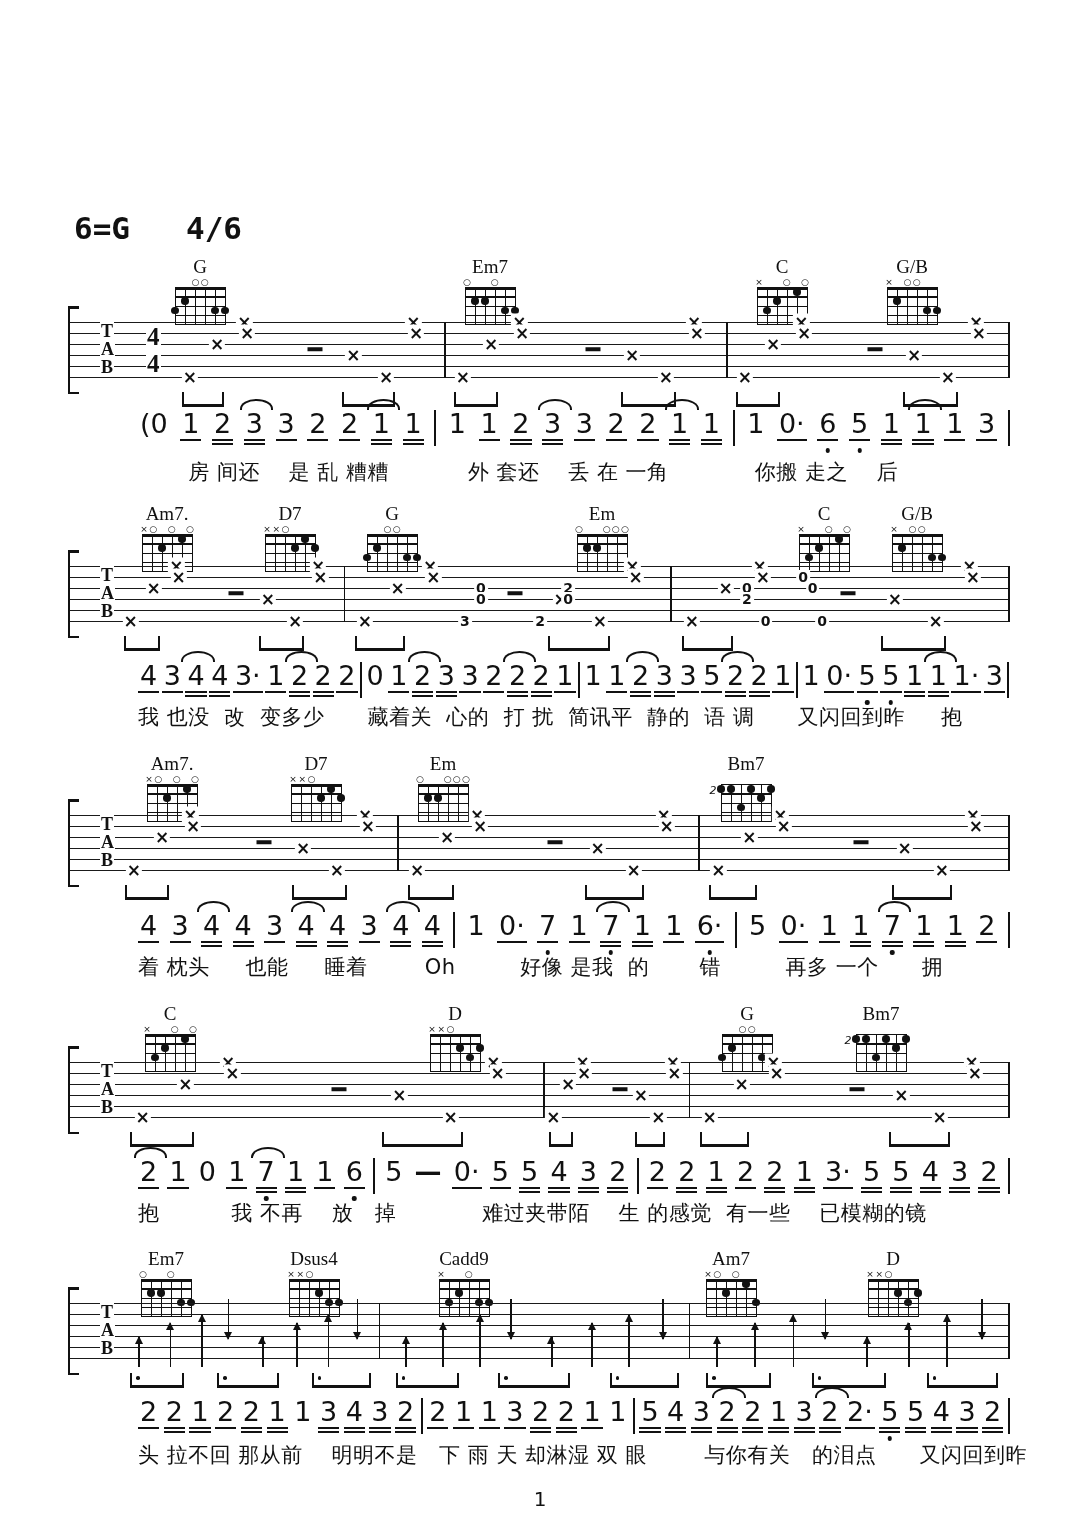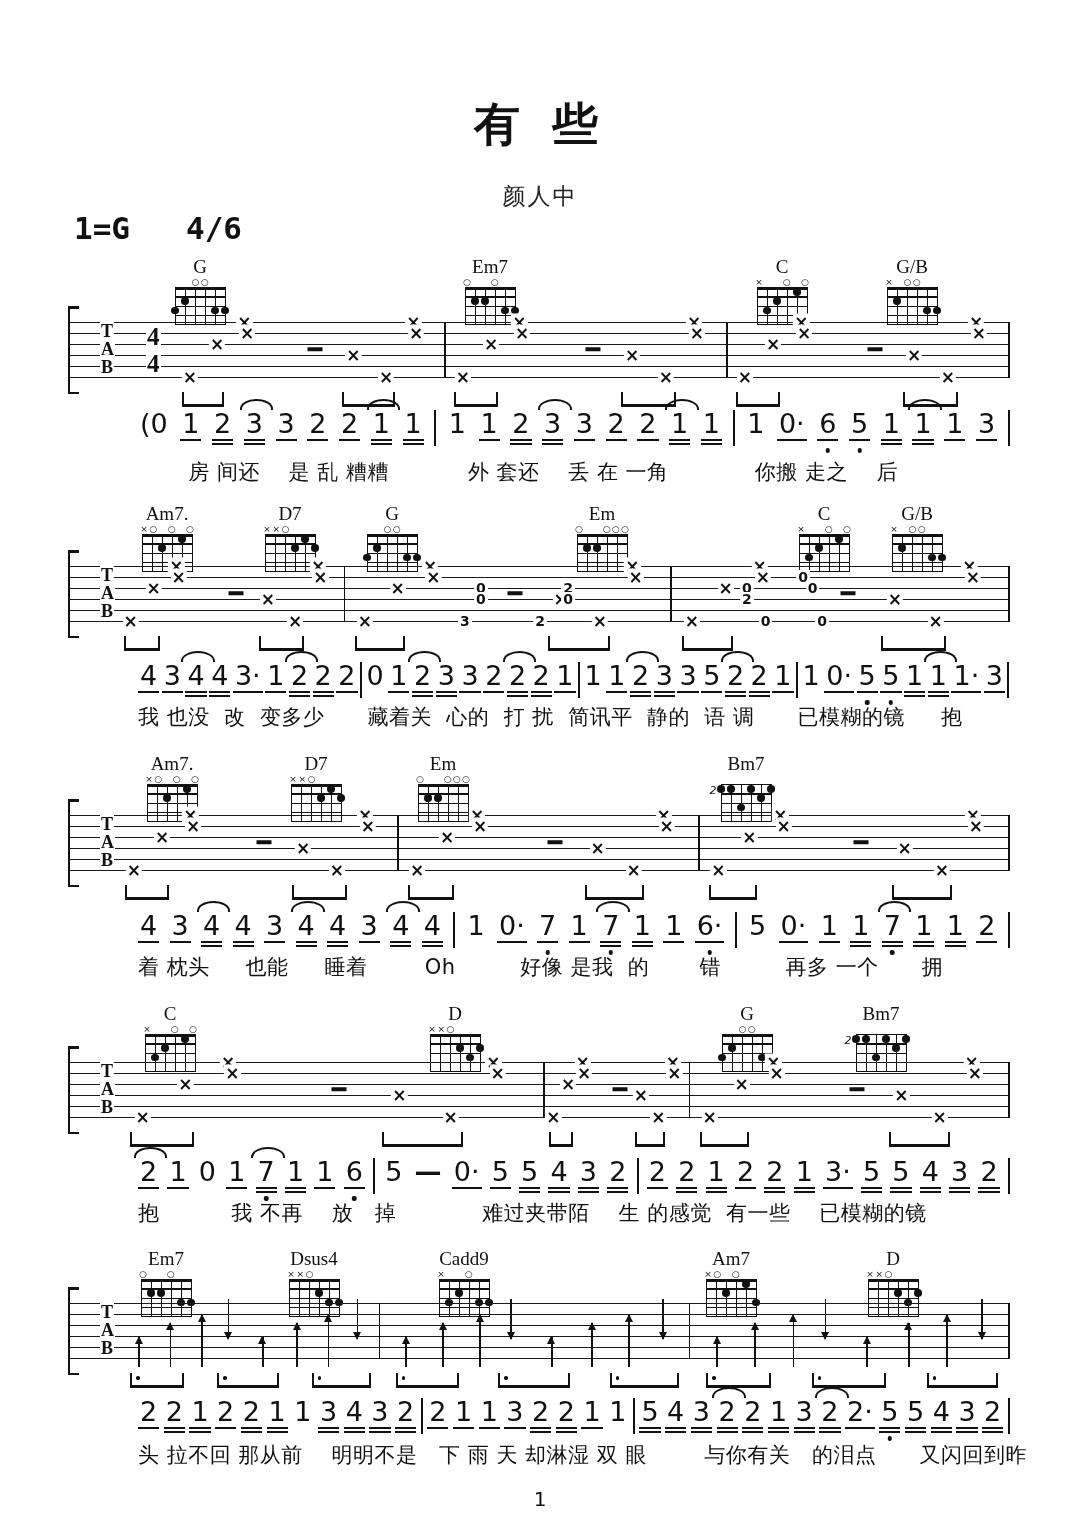--- a/index.html
+++ b/index.html
@@ -66,24 +66,22 @@
       border-bottom:none;border-radius:100% 100% 0 0 / 180% 180% 0 0;}
   .jbar{width:2px;height:36px;background:#111;margin-top:2px;}
 
   .lyr{position:absolute;left:138px;width:930px;font-size:21px;white-space:pre;
        letter-spacing:0.5px;font-weight:500;color:#111;}
 </style>
 </head>
 <body>
 
 <div class="page">
-  <div class="title">有 些</div>
-  <div class="artist">颜人中</div>
   <div class="keyrow">
-    <span>1=G</span><span class="ts">4/6</span>
+    <span>6=G</span><span class="ts">4/6</span>
   </div>
   <div id="score">
       <div class="chord" style="top: 256px; left: 172px;">
         <div class="cname">G</div>
         <div class="cmarks">
           <span></span>
           <span></span>
           <span>○</span>
           <span>○</span>
           <span></span>
@@ -664,21 +662,21 @@
           <div class="arc"></div>
         </div>
         <div class="tok u1">
           <div class="num">1·</div>
         </div>
         <div class="tok u1">
           <div class="num">3</div>
         </div>
         <div class="jbar"></div>
       </div>
-      <div class="lyr" style="top: 703px;">我 也没  改  变多少      藏着关  心的  打 扰  简讯平  静的  语 调      已模糊的镜     抱</div>
+      <div class="lyr" style="top: 703px;">我 也没  改  变多少      藏着关  心的  打 扰  简讯平  静的  语 调      又闪回到昨     抱</div>
       <div class="chord" style="top: 753px; left: 144px;">
         <div class="cname">Am7.</div>
         <div class="cmarks">
           <span>×</span>
           <span>○</span>
           <span></span>
           <span>○</span>
           <span></span>
           <span>○</span>
         </div>

